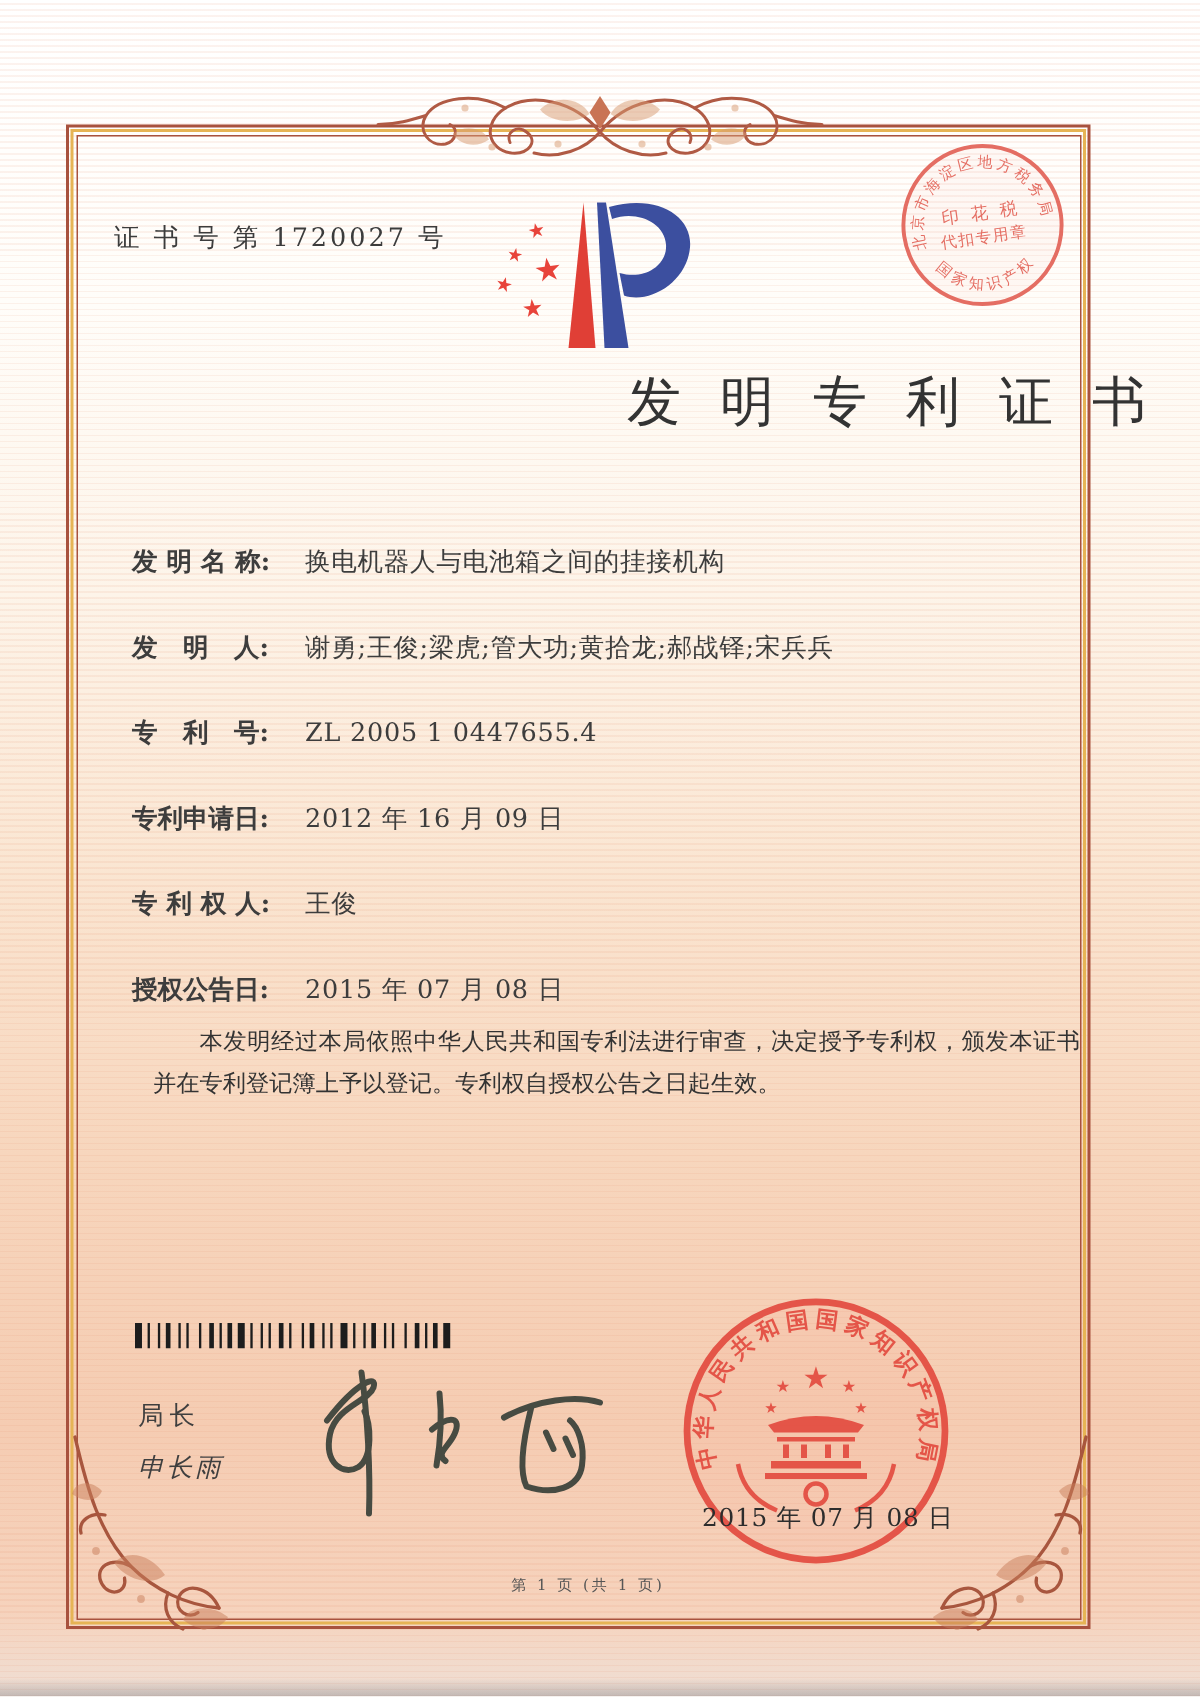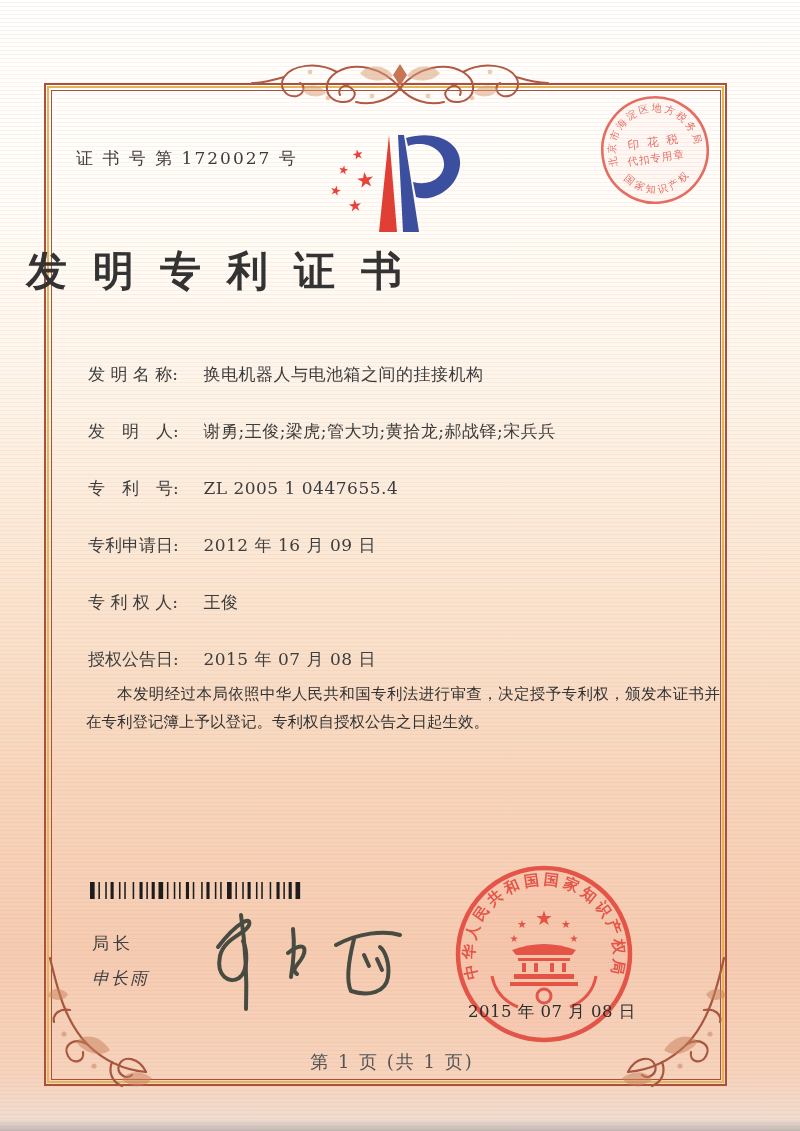--- a/index.html
+++ b/index.html
@@ -19,44 +19,44 @@
   .frame::after  { content:''; position:absolute; inset:4.5px; border:1.5px solid #a8523e; pointer-events:none; }
 
   .cert-no { position:absolute; left:76px; top:147px; font-size:17px; letter-spacing:2px; color:#3c3c3c;text-align:center; }
 
   .logo { position:absolute; left:328px; top:132px; width:150px; height:104px; }
   .logo-star { position:absolute; color:#e8433a; line-height:1; font-family:"DejaVu Sans","Liberation Sans",sans-serif; }
 
   .small-seal { position:absolute; left:597px; top:92px; width:116px; height:116px;
     transform:rotate(-8deg); opacity:.85; }
 
-  .title { position:absolute; left:0; top:244px; width:790px; text-align:left;
-    font-size:41px; font-weight:bold; color:#333; letter-spacing:26px; text-indent:26px; }
+  .title { position:absolute; left:0; top:244px; width:790px; text-align:right;
+    font-size:36px; font-weight:normal; color:#333; letter-spacing:26px; text-indent:26px; }
 
   .fields { position:absolute; left:88px; top:0; width:620px; }
   .field-row { position:absolute; left:0; font-size:17px; color:#3d3d3d; white-space:nowrap; }
-  .field-label { display:inline-block; min-width:104px; }
+  .field-label { display:inline-block; min-width:104px;font-weight:bold; }
   .field-value { margin-left:6px; letter-spacing:0.5px; }
 
   .body-text { position:absolute; left:86px; top:681px; width:634px;
     font-size:15.5px; line-height:1.78; color:#333; text-align:justify; }
-  .body-text p { text-indent:2em; }
+  .body-text p { text-indent:2em;margin-left:16px; }
 
   .barcode { position:absolute; left:90px; top:882px; width:215px; height:17px; }
 
   .issuer-title { position:absolute; left:92px; top:932px; font-size:17px; letter-spacing:4px; color:#3f3f3f; }
   .issuer-name  { position:absolute; left:92px; top:967px; font-size:17px; letter-spacing:2px; color:#3f3f3f;font-style:italic; }
   .signature { position:absolute; left:188px; top:903px; width:235px; height:112px; }
 
   .big-seal { position:absolute; left:452px; top:862px; width:184px; height:184px; opacity:.88; }
   .seal-date { position:absolute; left:468px; top:1001px; font-size:16.5px; font-weight:500;
     letter-spacing:0.5px; color:#2d2d2d; white-space:nowrap; }
 
   .footer { position:absolute; left:0; top:1050px; width:784px; text-align:center;
-    font-size:18px; letter-spacing:2px; color:#555; }
+    font-size:10px; letter-spacing:2px; color:#555; }
 
   .orn-top { position:absolute; left:240px; top:56px; width:320px; height:58px; }
   .orn-corner { position:absolute; width:142px; height:142px; }
   .orn-br { left:592px; top:950px; }
   .orn-bl { left:40px; top:950px; transform:scaleX(-1); }
 
   svg text { font-family:"DejaVu Serif","Liberation Serif",serif; }
 </style>
 </head>
 <body>

